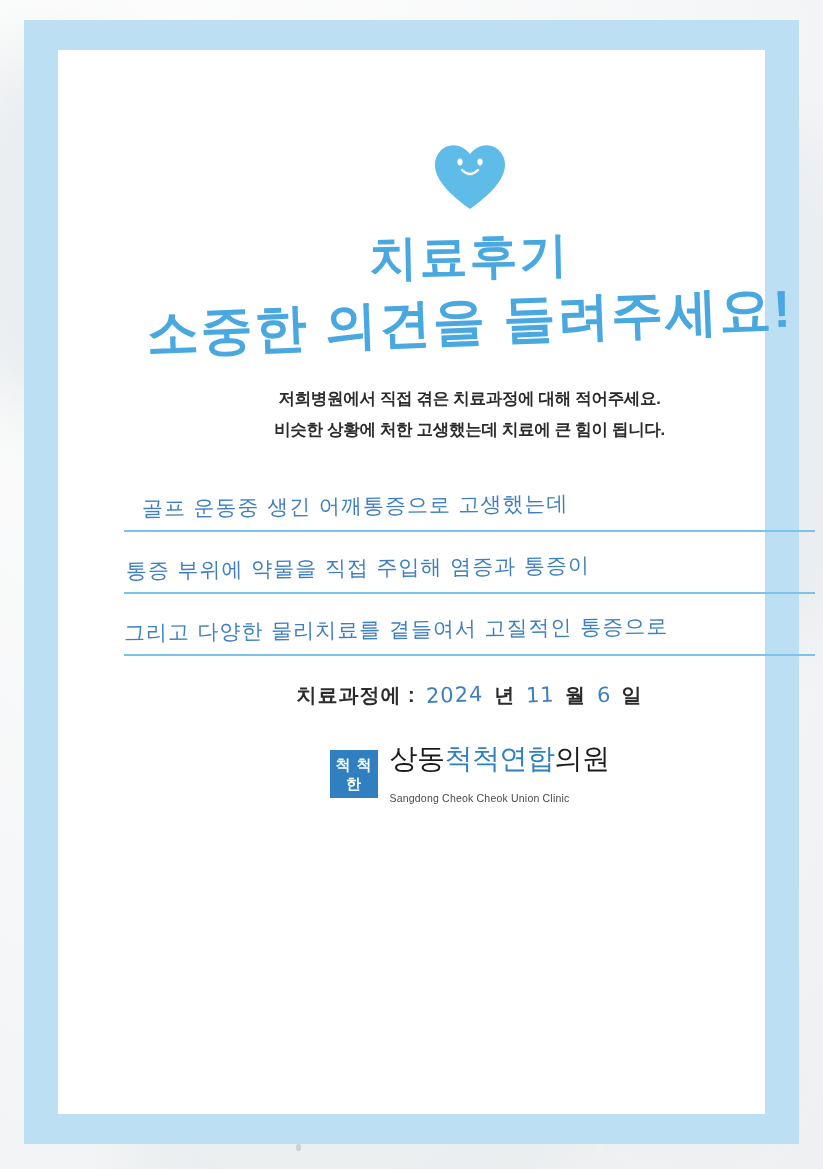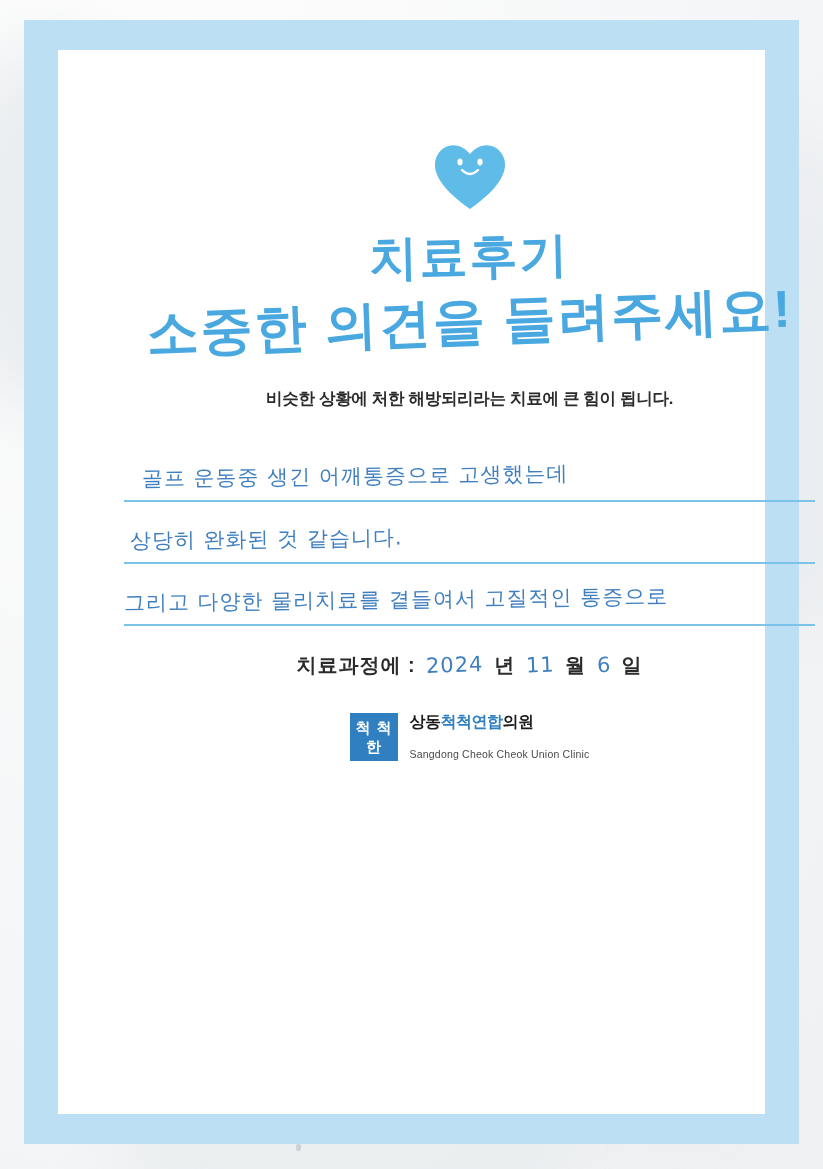--- a/index.html
+++ b/index.html
@@ -180,21 +180,21 @@
     position: absolute;
     color: #ffffff;
     font-weight: 700;
     font-size: 15px;
     line-height: 1;
   }
   .logo-mark .g1 { left: 6px;  top: 7px; }
   .logo-mark .g2 { right: 6px; top: 7px; }
   .logo-mark .g3 { left: 50%; transform: translateX(-50%); bottom: 7px; }
   .logo-text { line-height: 1.15; }
-  .logo-kr { font-size: 16px; font-weight: 700; color: #1b1b1b; letter-spacing: -0.5px; }
+  .logo-kr { font-size: 28px; font-weight: 400; color: #1b1b1b; letter-spacing: -0.5px; }
   .logo-kr .accent { color: #2f7fc1; }
   .logo-en { font-size: 10.5px; color: #4a4a4a; letter-spacing: .2px; margin-top: 17px; }
 
   
   .speck {
     position: absolute;
     left: 296px; bottom: 18px;
     width: 5px; height: 7px;
     background: #bfc6cb;
     border-radius: 40%;
@@ -227,30 +227,31 @@
                 <path d="M12 12 Q20 20 28 12" stroke="#ffffff" stroke-width="2.4" fill="none" stroke-linecap="round"></path>
               </svg>
             </div>
           </div>
         </div>
 
         <div class="title-1">치료후기</div>
         <div class="title-2">소중한 의견을 들려주세요!</div>
 
         <div class="sub-lines">
-          <div>비슷한 상황에 처한 해방되리라는 치료에 큰 힘이 됩니다.</div>
+          <div>저희병원에서 직접 겪은 치료과정에 대해 적어주세요.</div>
+          <div>비슷한 상황에 처한 고생했는데 치료에 큰 힘이 됩니다.</div>
         </div>
 
         <div class="writing">
           <div class="line">
             <div class="hand i1">골프 운동중 생긴 어깨통증으로  고생했는데</div>
             <div class="rule"></div>
           </div>
           <div class="line">
-            <div class="hand i4">상당히   완화된 것  같습니다.</div>
+            <div class="hand i3">통증 부위에  약물을  직접 주입해   염증과  통증이</div>
             <div class="rule"></div>
           </div>
           <div class="line">
             <div class="hand i5">그리고  다양한  물리치료를  곁들여서   고질적인  통증으로</div>
             <div class="rule"></div>
           </div>
         </div>
 
         <div class="date-row">
           <span>치료과정에 :</span>

